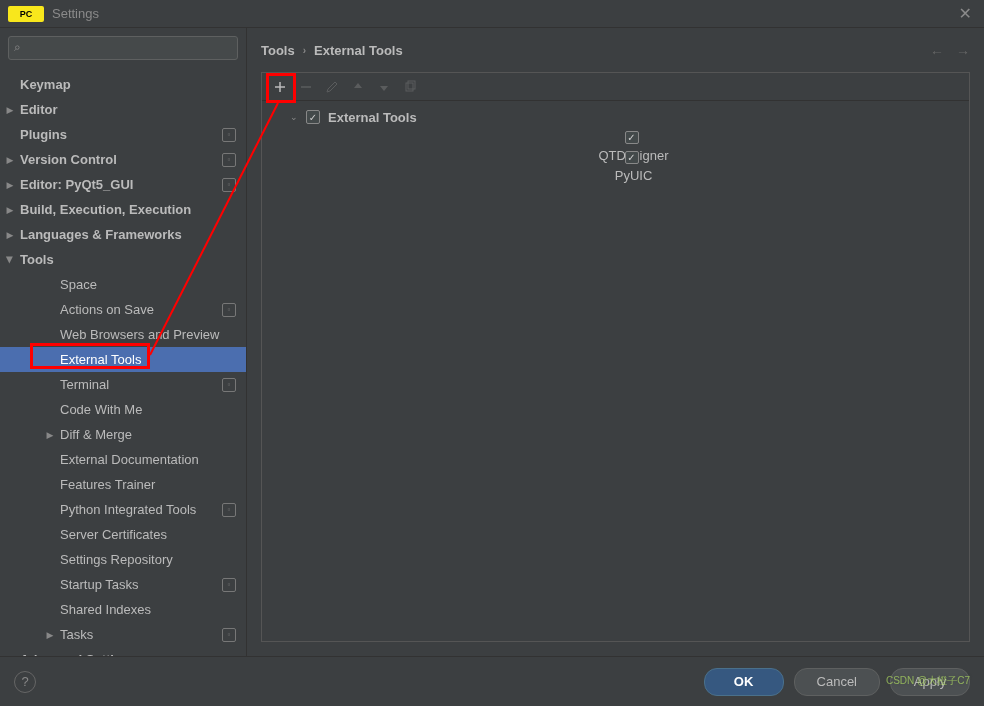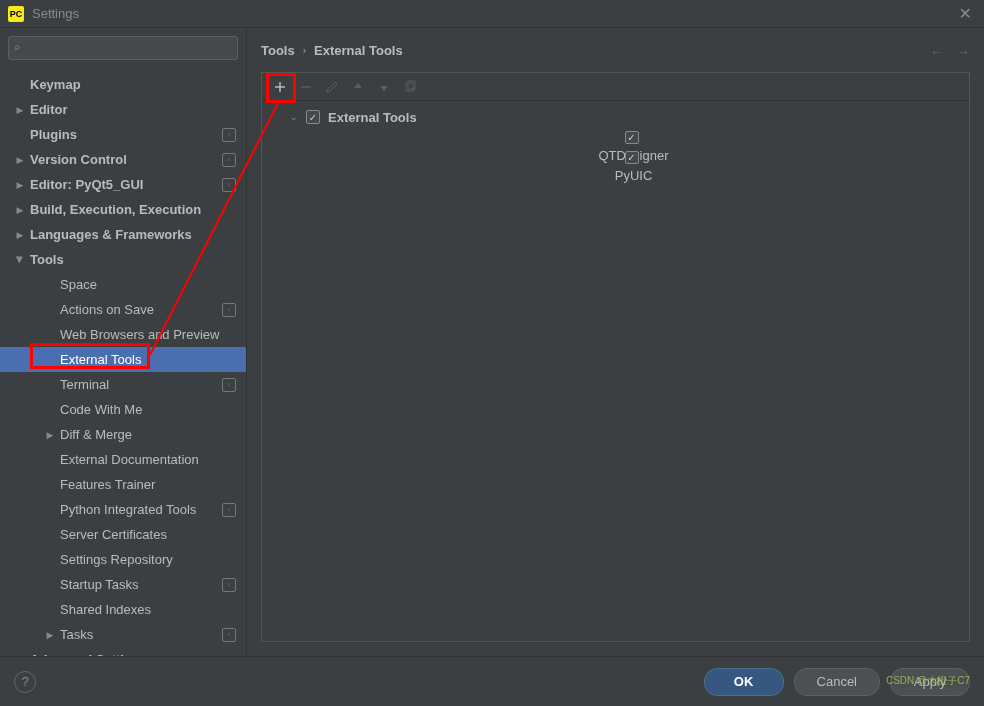--- a/index.html
+++ b/index.html
@@ -1,32 +1,32 @@
 <!DOCTYPE html>
 <html><head>
 <meta charset="utf-8">
 <style>
 * { margin: 0; padding: 0; box-sizing: border-box; font-family: "Segoe UI", Arial, sans-serif; font-size: 13px; }
 body { background: #3c3f41; color: #bbbbbb; width: 984px; height: 706px; overflow: hidden; position: relative; }
 
 .titlebar { height: 28px; background: #3c3f41; display: flex; align-items: center; padding: 0 8px; border-bottom: 1px solid #323232; }
-.titlebar .app-icon { width: 16px; height: 16px; background: #f8e71c; color: #000; font-size: 9px; font-weight: bold; display: flex; align-items: center; justify-content: center; border-radius: 2px; margin-right: 8px; }
+.titlebar .app-icon { width: 36px; height: 16px; background: #f8e71c; color: #000; font-size: 9px; font-weight: bold; display: flex; align-items: center; justify-content: center; border-radius: 2px; margin-right: 8px; }
 .titlebar .title { color: #8a8a8a; flex: 1; }
 .titlebar .close { color: #8a8a8a; font-size: 16px; cursor: pointer; padding: 0 4px; }
 
 .main { display: flex; height: 628px; }
 
 .sidebar { width: 247px; background: #3c3f41; border-right: 1px solid #323232; display: flex; flex-direction: column; }
 .search-wrap { padding: 8px; }
 .search { width: 100%; height: 24px; background: #45494a; border: 1px solid #5e6060; border-radius: 3px; color: #bbb; padding: 0 6px 0 22px; outline: none; }
 .search-box { position: relative; }
 .search-box .mag { position: absolute; left: 6px; top: 4px; color: #888; font-size: 12px; }
 
 .tree { flex: 1; overflow-y: auto; padding-top: 4px; }
-.tree-item { display: flex; align-items: center; height: 25px; padding-left: 14px; cursor: pointer; position: relative; }
+.tree-item { display: flex; align-items: center; height: 25px; padding-left: 4px; cursor: pointer; position: relative; }
 .tree-item.sub { padding-left: 44px; }
 .tree-item.selected { background: #4b6eaf; color: #fff; }
 .tree-item .arrow { width: 12px; text-align: center; font-size: 9px; color: #888; margin-right: 4px; }
 .tree-item .arrow.down { transform: rotate(90deg); }
 .tree-item .label { flex: 1; color: #bbbbbb; font-weight: 600;}
 .tree-item.selected .label { color: #fff; }
 .tree-item.sub .label { font-weight: normal; }
 .tree-item .badge { width: 14px; height: 14px; border: 1px solid #777; border-radius: 2px; margin-right: 10px; font-size: 8px; display: flex; align-items: center; justify-content: center; color: #777; }
 
 .content { flex: 1; display: flex; flex-direction: column; background: #3c3f41; }

